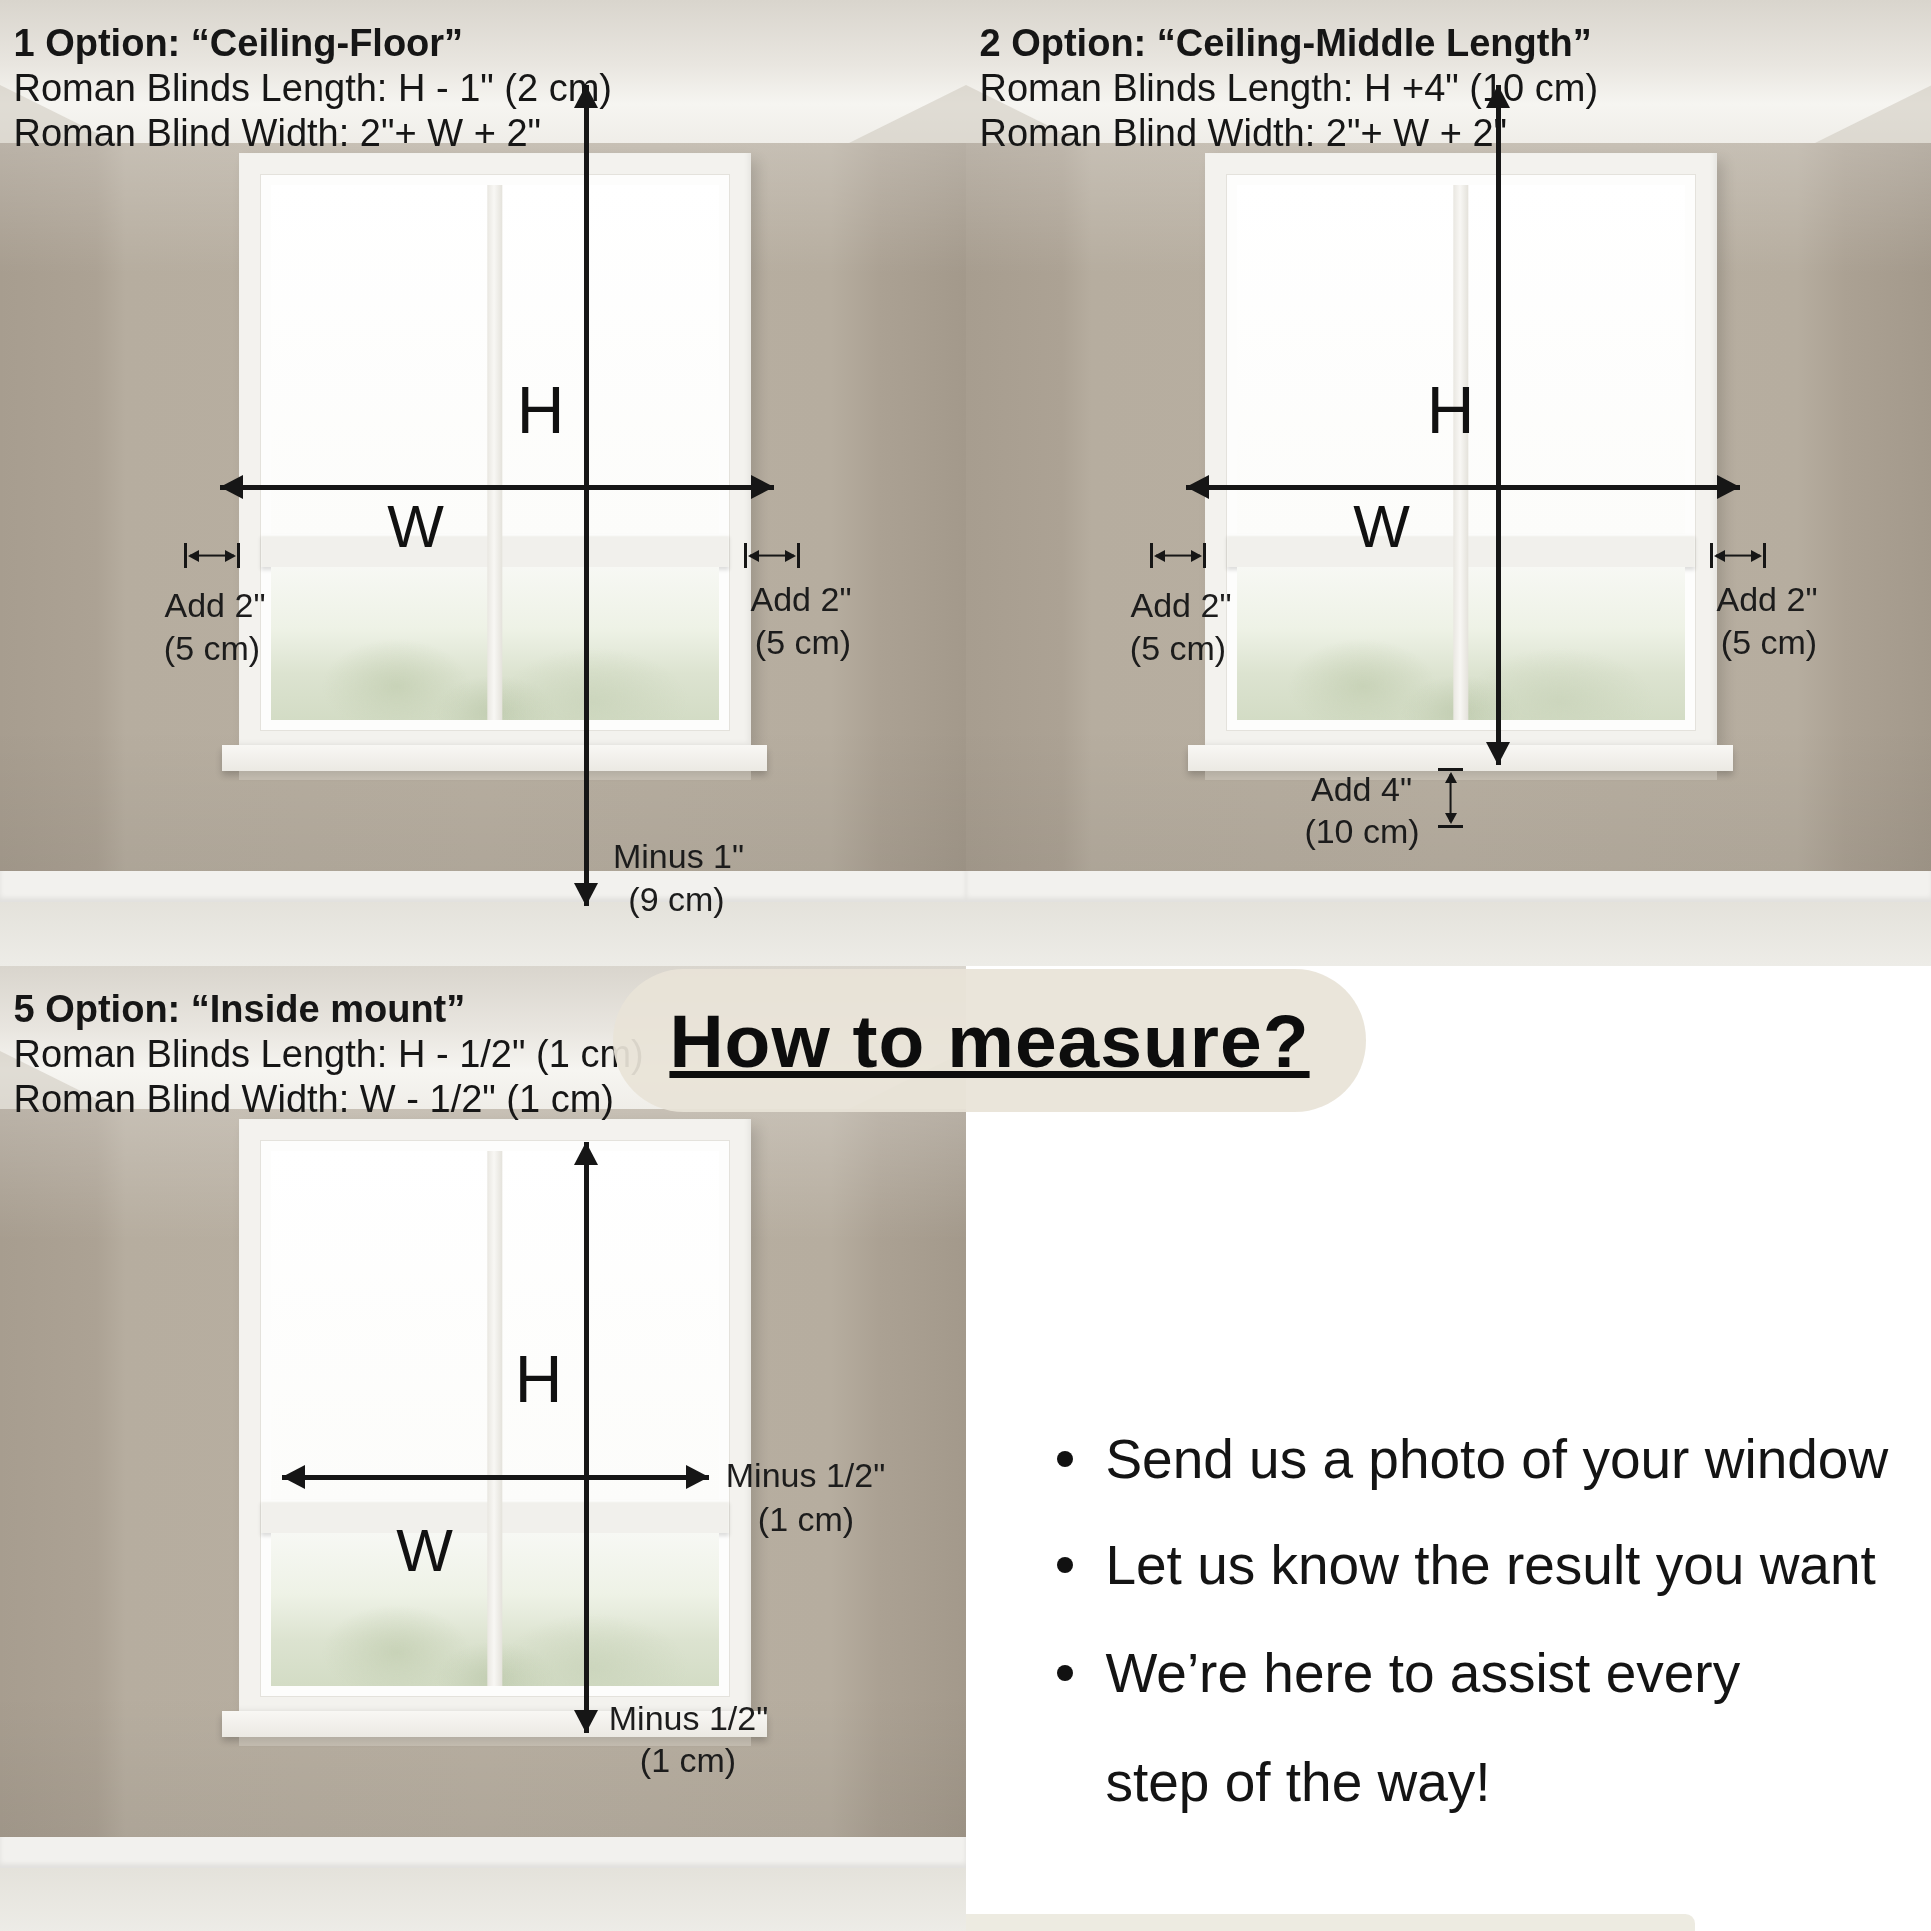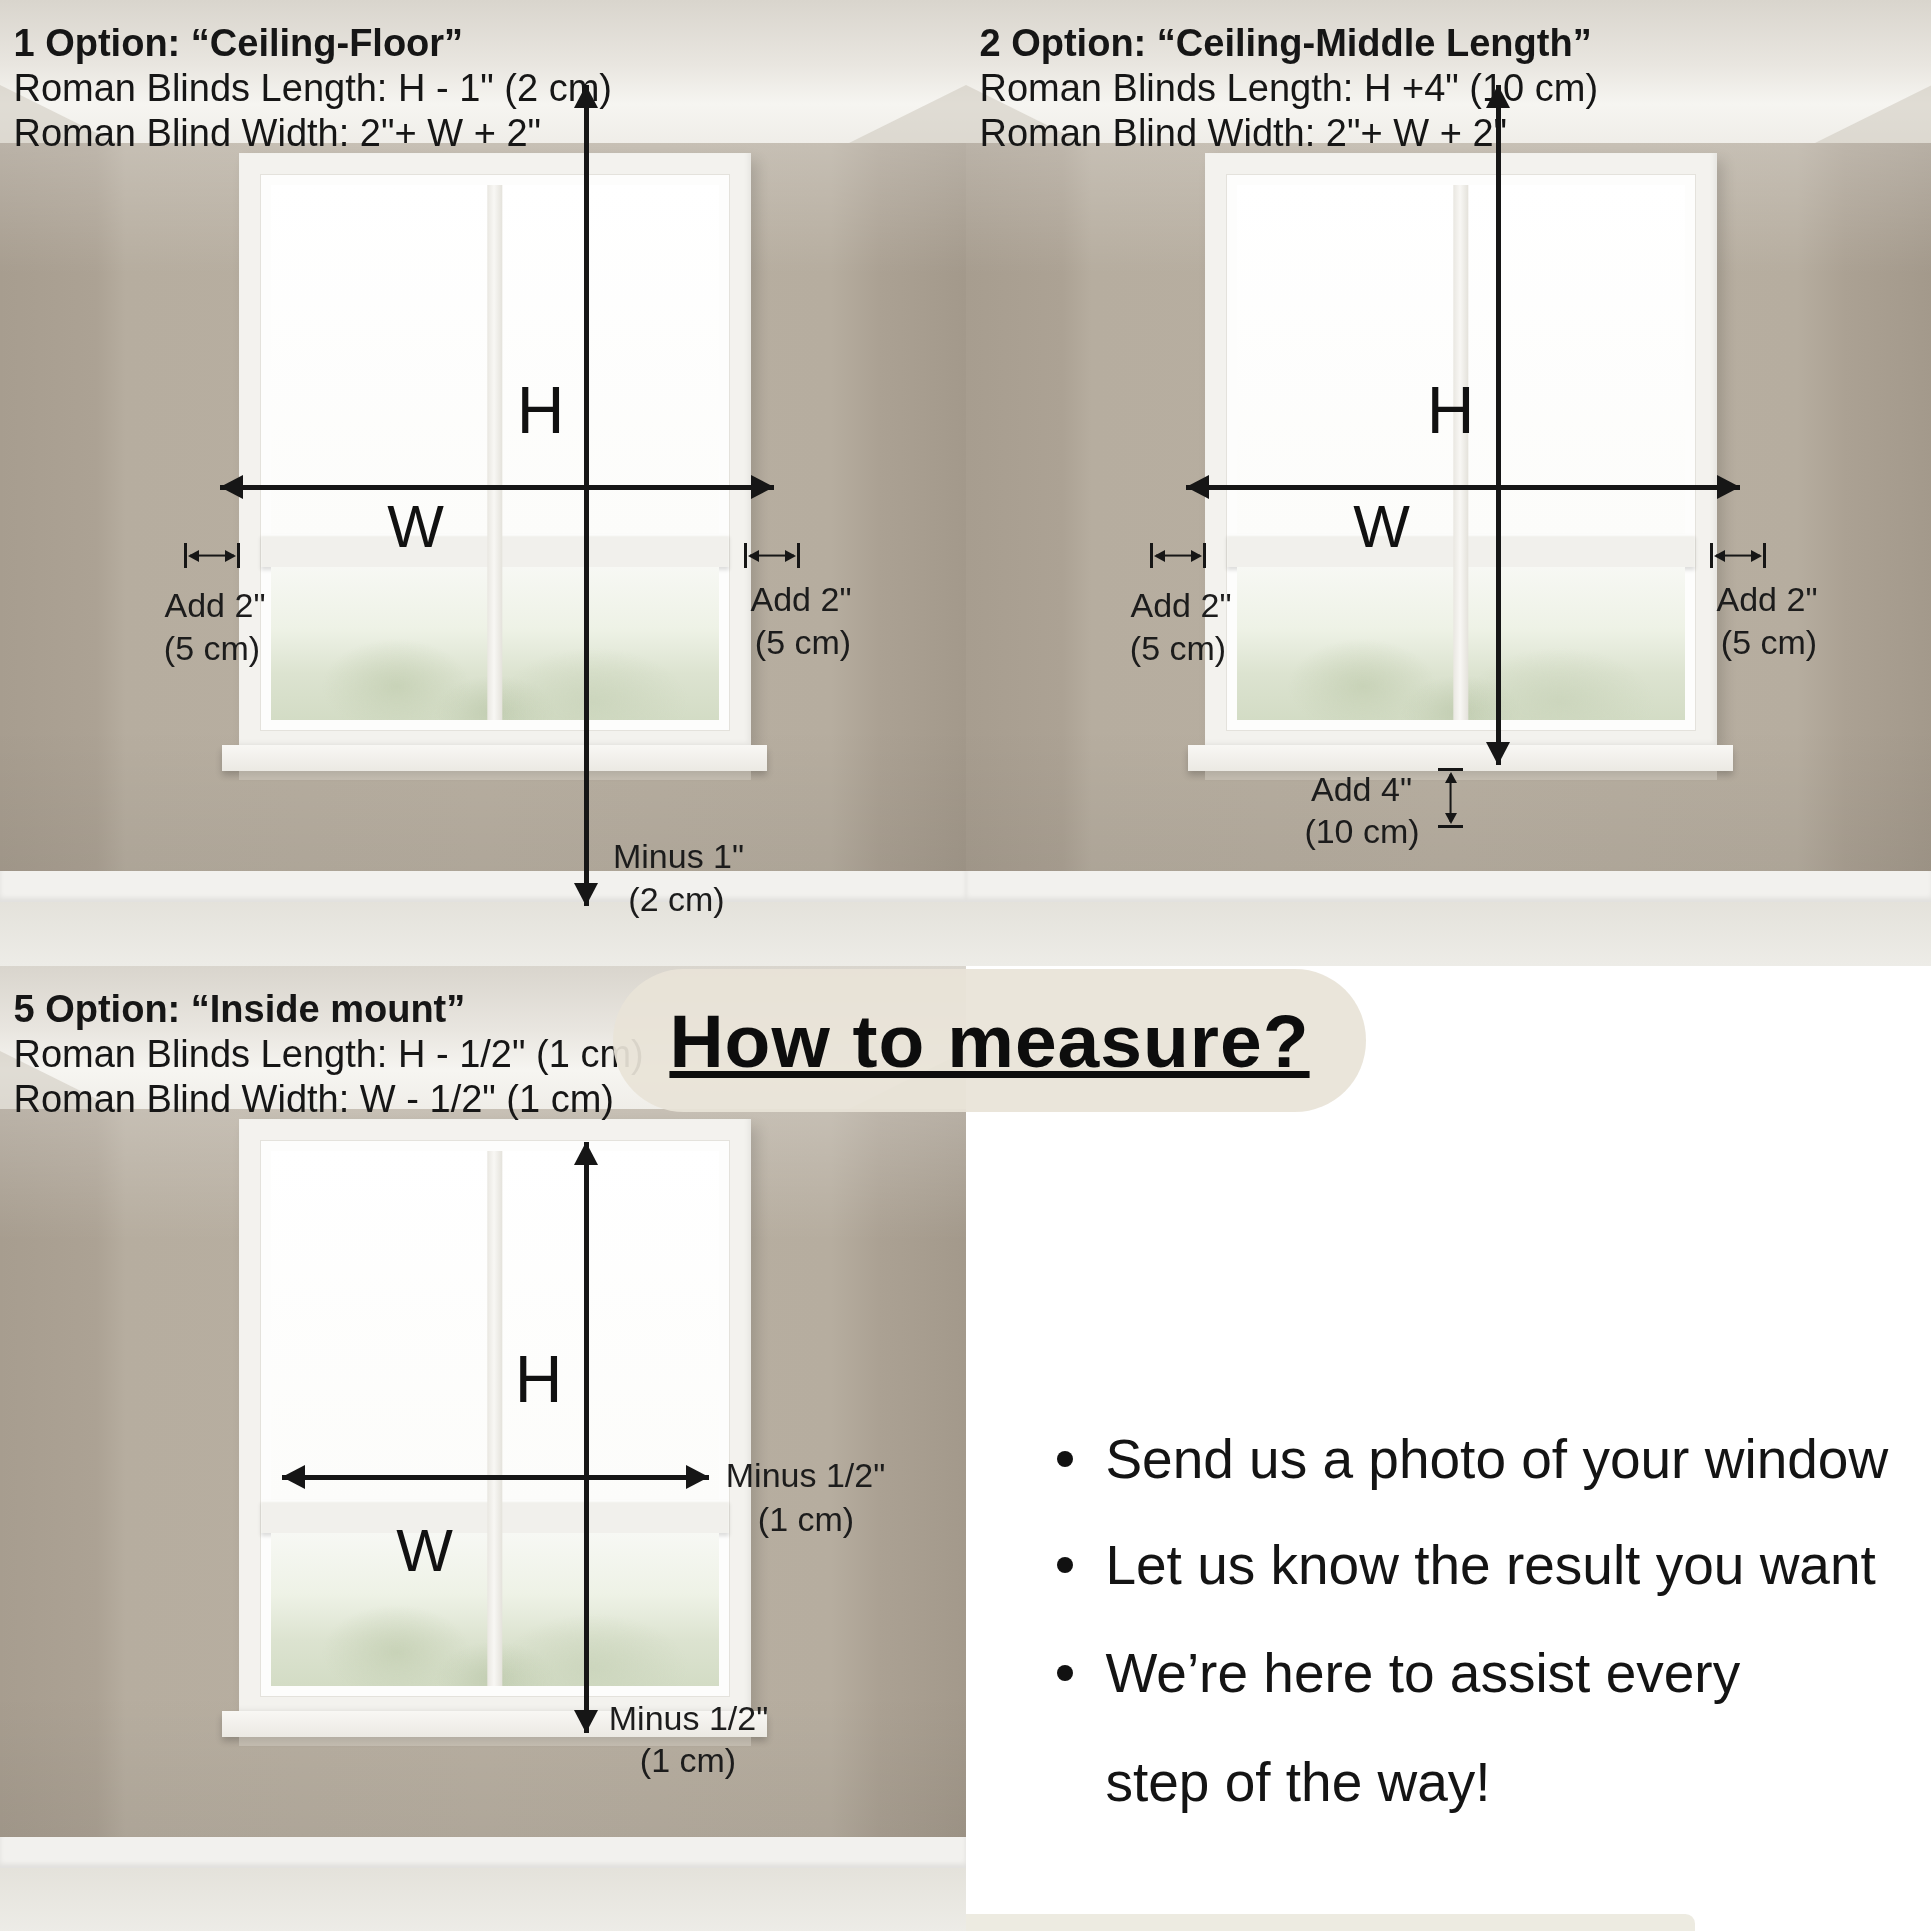--- a/index.html
+++ b/index.html
@@ -158,21 +158,21 @@
     <i class="eb ebl"></i>
       <i class="ln"></i>
     <i class="al"></i>
       <i class="ar"></i>
     <i class="eb ebr"></i>
   </div>
   <div class="lab" style="left:724px;top:579px;width:154px;">Add 2"</div>
   <div class="lab" style="left:726px;top:622px;width:154px;">(5 cm)</div>
 
   <div class="lab" style="left:599px;top:836px;width:159px;">Minus 1"</div>
-  <div class="lab" style="left:597px;top:879px;width:159px;">(2 cm)</div>
+  <div class="lab" style="left:597px;top:879px;width:159px;">(9 cm)</div>
 </div>
 
 <div class="quad" id="q2">
   <div class="room">
     <div class="ceiling"></div>
     <div class="corner cl"></div>
     <div class="corner cr"></div>
     <div class="wall"></div>
     <div class="baseboard"></div>
     <div class="floor"></div>

